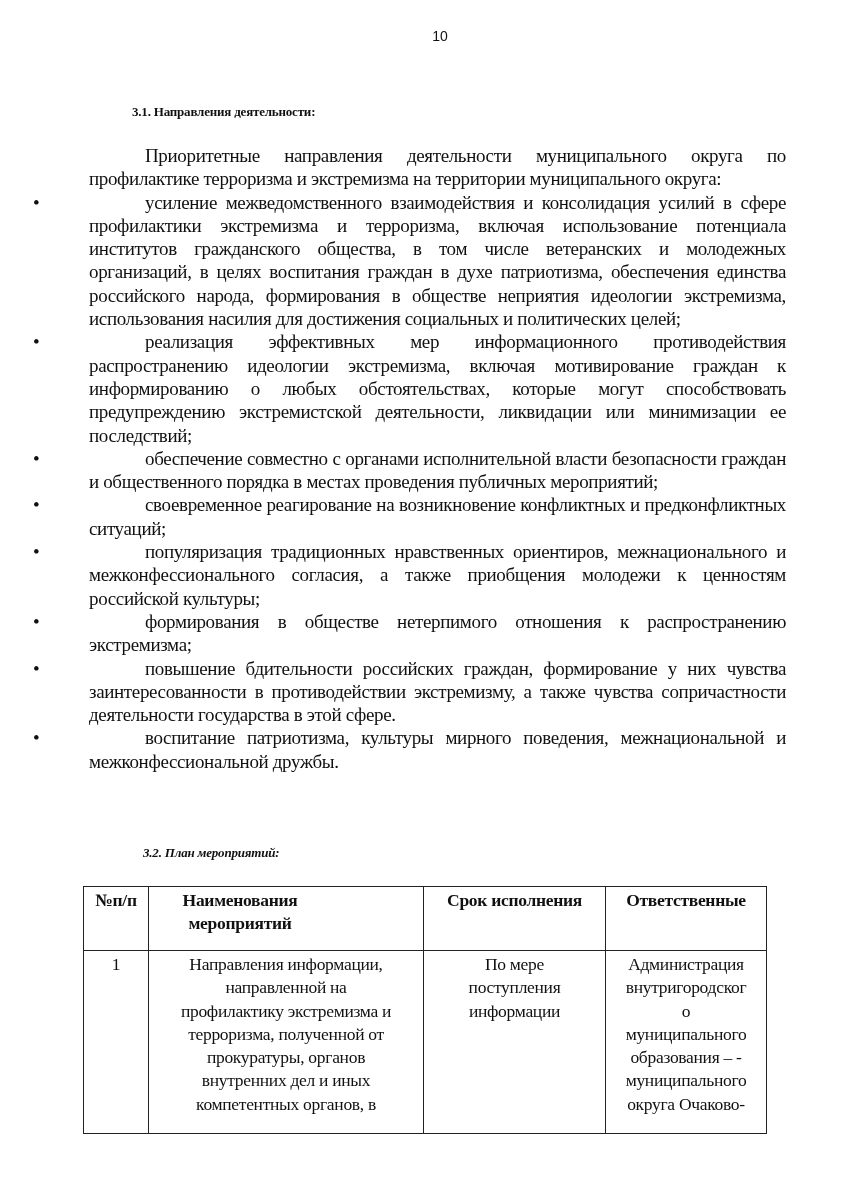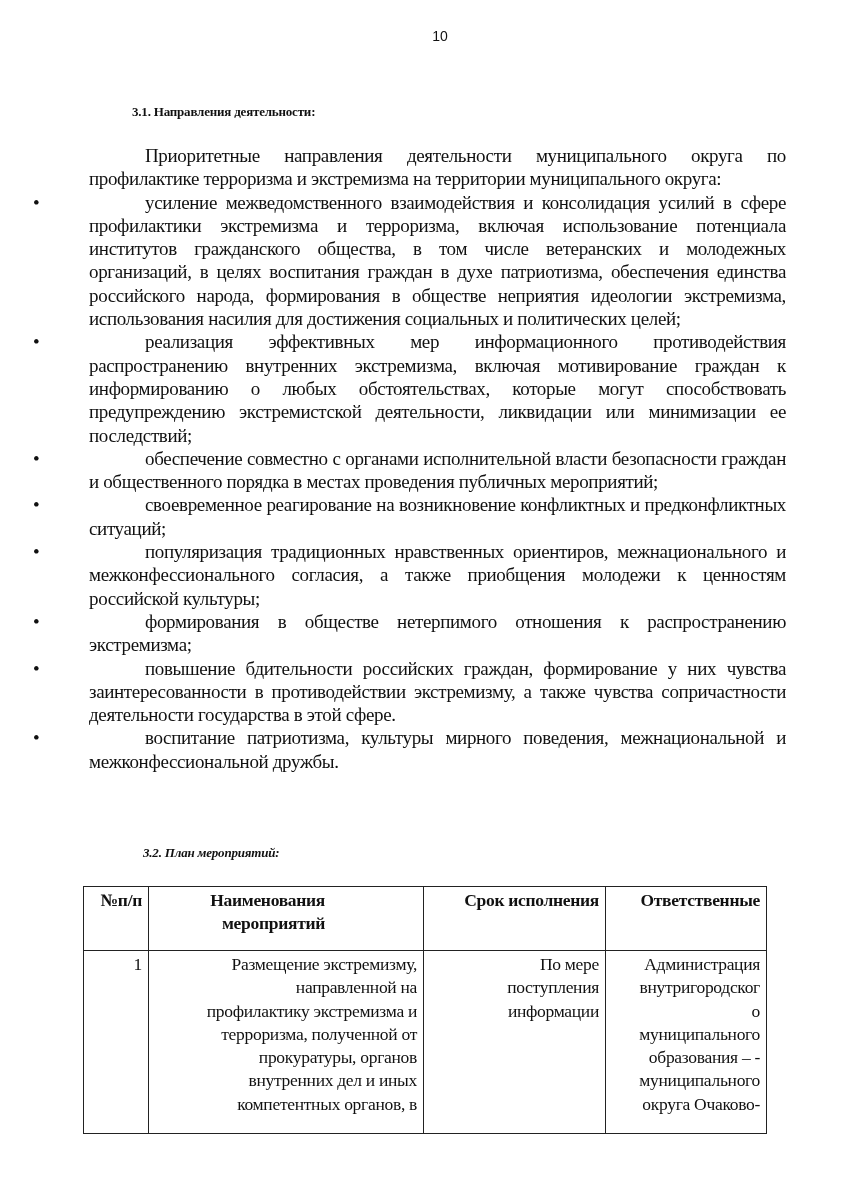--- a/index.html
+++ b/index.html
@@ -9,38 +9,38 @@
          font-family: "Liberation Sans", "DejaVu Sans", sans-serif; font-size: 14px; }
   .h { position: absolute; font-weight: bold; font-size: 13px; letter-spacing: -0.2px; }
   .body { position: absolute; left: 89px; top: 144px; width: 697px; font-size: 19px; line-height: 23.3px;
           text-align: justify; letter-spacing: -0.35px; }
   .body p { margin: 0; }
   .indent { text-indent: 56px; }
   .bullet { position: relative; text-indent: 56px; }
   .bullet .dot { position: absolute; left: -56px; text-indent: 0; }
   table.plan { position: absolute; left: 83px; top: 886px; border-collapse: collapse;
                font-size: 17.5px; line-height: 23.3px; letter-spacing: -0.3px; }
-  table.plan td, table.plan th { border: 1.3px solid #222; vertical-align: top; text-align: right;
+  table.plan td, table.plan th { border: 1.3px solid #222; vertical-align: top; text-align: center;
                padding: 2px 6px 0 6px; }
   table.plan th { font-weight: bold; height: 61px; }
   table.plan td { height: 180px; }
   .c1 { width: 52px; } .c2 { width: 262px; } .c3 { width: 169px; } .c4 { width: 148px; }
   .cell-line { display: block; white-space: nowrap; }
 </style>
 </head>
 <body>
 
 <div class="page-number">10</div>
 
 <div class="h" style="left:132px; top:104px;">3.1. Направления деятельности:</div>
 
 <div class="body">
   <p class="indent">Приоритетные направления деятельности муниципального округа по профилактике терроризма и экстремизма на территории муниципального округа:</p>
   <p class="bullet"><span class="dot">•</span><span>усиление межведомственного взаимодействия и консолидация усилий в сфере профилактики экстремизма и терроризма, включая использование потенциала институтов гражданского общества, в том числе ветеранских и молодежных организаций, в целях воспитания граждан в духе патриотизма, обеспечения единства российского народа, формирования в обществе неприятия идеологии экстремизма, использования насилия для достижения социальных и политических целей;</span></p>
-  <p class="bullet"><span class="dot">•</span><span>реализация эффективных мер информационного противодействия распространению внутренних экстремизма, включая мотивирование граждан к информированию о любых обстоятельствах, которые могут способствовать предупреждению экстремистской деятельности, ликвидации или минимизации ее последствий;</span></p>
+  <p class="bullet"><span class="dot">•</span><span>реализация эффективных мер информационного противодействия распространению идеологии экстремизма, включая мотивирование граждан к информированию о любых обстоятельствах, которые могут способствовать предупреждению экстремистской деятельности, ликвидации или минимизации ее последствий;</span></p>
   <p class="bullet"><span class="dot">•</span><span>обеспечение совместно с органами исполнительной власти безопасности граждан и общественного порядка в местах проведения публичных мероприятий;</span></p>
   <p class="bullet"><span class="dot">•</span><span>своевременное реагирование на возникновение конфликтных и предконфликтных ситуаций;</span></p>
   <p class="bullet"><span class="dot">•</span><span>популяризация традиционных нравственных ориентиров, межнационального и межконфессионального согласия, а также приобщения молодежи к ценностям российской культуры;</span></p>
   <p class="bullet"><span class="dot">•</span><span>формирования в обществе нетерпимого отношения к распространению экстремизма;</span></p>
   <p class="bullet"><span class="dot">•</span><span>повышение бдительности российских граждан, формирование у них чувства заинтересованности в противодействии экстремизму, а также чувства сопричастности деятельности государства в этой сфере.</span></p>
   <p class="bullet"><span class="dot">•</span><span>воспитание патриотизма, культуры мирного поведения, межнациональной и межконфессиональной дружбы.</span></p>
 </div>
 
 <div class="h" style="left:143px; top:845px;font-style:italic;">3.2. План мероприятий:</div>
 
@@ -52,21 +52,21 @@
           <span style="display:block;width:170px;">Наименования мероприятий</span>
         </th>
       <th class="c3">Срок исполнения</th>
       <th class="c4">Ответственные</th>
     </tr>
   </thead>
   <tbody>
     <tr>
       <td class="c1">1</td>
       <td class="c2">
-        <span class="cell-line">Размещение экстремизму,</span>
+        <span class="cell-line">Направления информации,</span>
         <span class="cell-line">направленной на</span>
         <span class="cell-line">профилактику экстремизма и</span>
         <span class="cell-line">терроризма, полученной от</span>
         <span class="cell-line">прокуратуры, органов</span>
         <span class="cell-line">внутренних дел и иных</span>
         <span class="cell-line">компетентных органов, в</span>
       </td>
       <td class="c3">
         <span class="cell-line">По мере</span>
         <span class="cell-line">поступления</span>

